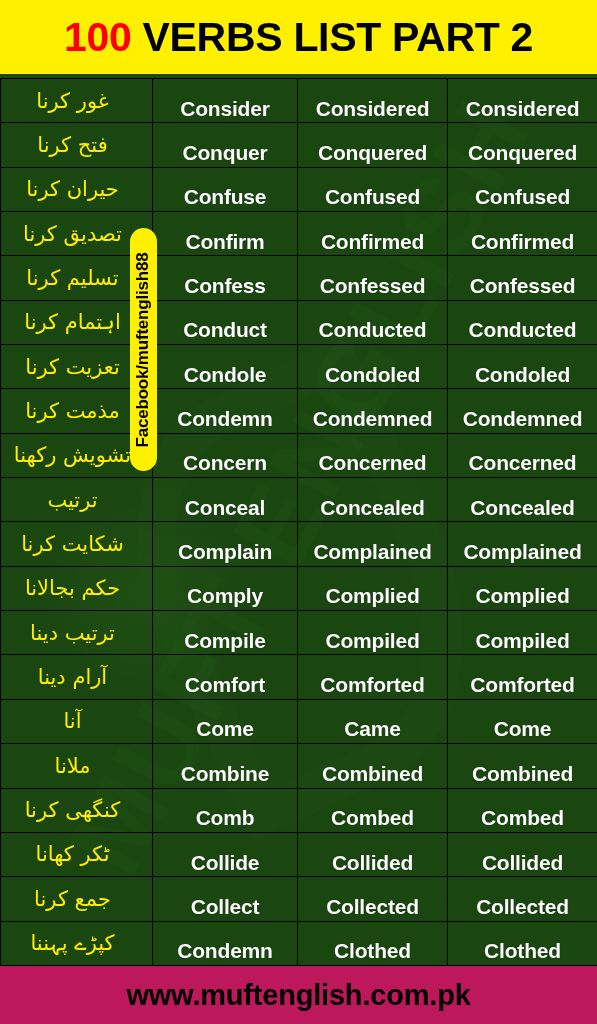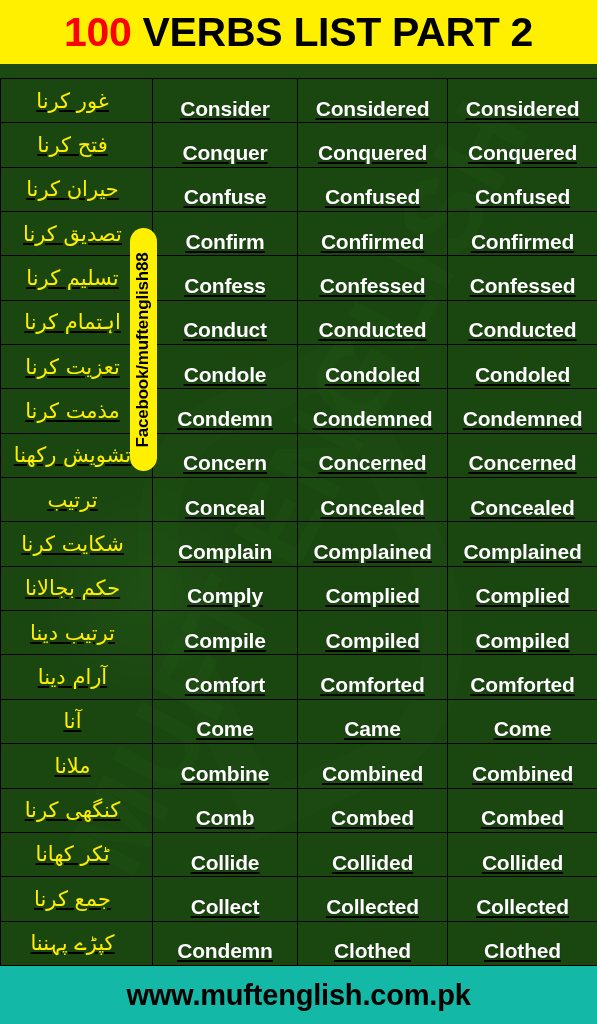--- a/index.html
+++ b/index.html
@@ -18,21 +18,21 @@
     width: 597px;
     height: 1024px;
     background: #1d4a13;
     overflow: hidden;
   }
 
   
   .header-bar {
     position: absolute;
     left: 0; top: 0;
-    width: 597px; height: 64px;
+    width: 597px; height: 74px;
     background: #fff000;
     display: flex;
     align-items: center;
     justify-content: center;
     z-index: 6;
   }
   .header-title {
     font-size: 41px;
     font-weight: bold;
     letter-spacing: -0.3px;
@@ -86,21 +86,21 @@
     left: 0; top: 78px;
     width: 597px; height: 888px;
     z-index: 3;
   }
   table.verbs {
     width: 597px;
     height: 888px;
     border-collapse: collapse;
     table-layout: fixed;
   }
-  table.verbs tr { height: 42px; text-decoration: underline; }
+  table.verbs tr { height: 42px; }
   table.verbs td {
     border: 1px solid #000000;
     text-align: center;
     vertical-align: middle;
     padding: 0 2px;
     background: rgba(24,68,14,0.62);
     overflow: hidden;
     white-space: nowrap;
   }
   td.c-urdu   { width: 152px; }
@@ -149,21 +149,21 @@
     font-weight: bold;
     color: #000000;
     letter-spacing: -0.2px;
   }
 
   
   .footer-bar {
     position: absolute;
     left: 0; top: 966px;
     width: 597px; height: 58px;
-    background: #14b8a6;
+    background: #be185d;
     display: flex;
     align-items: center;
     justify-content: center;
     z-index: 6;
   }
   .footer-text {
     font-size: 29px;
     font-weight: bold;
     color: #000000;
     letter-spacing: -0.2px;

